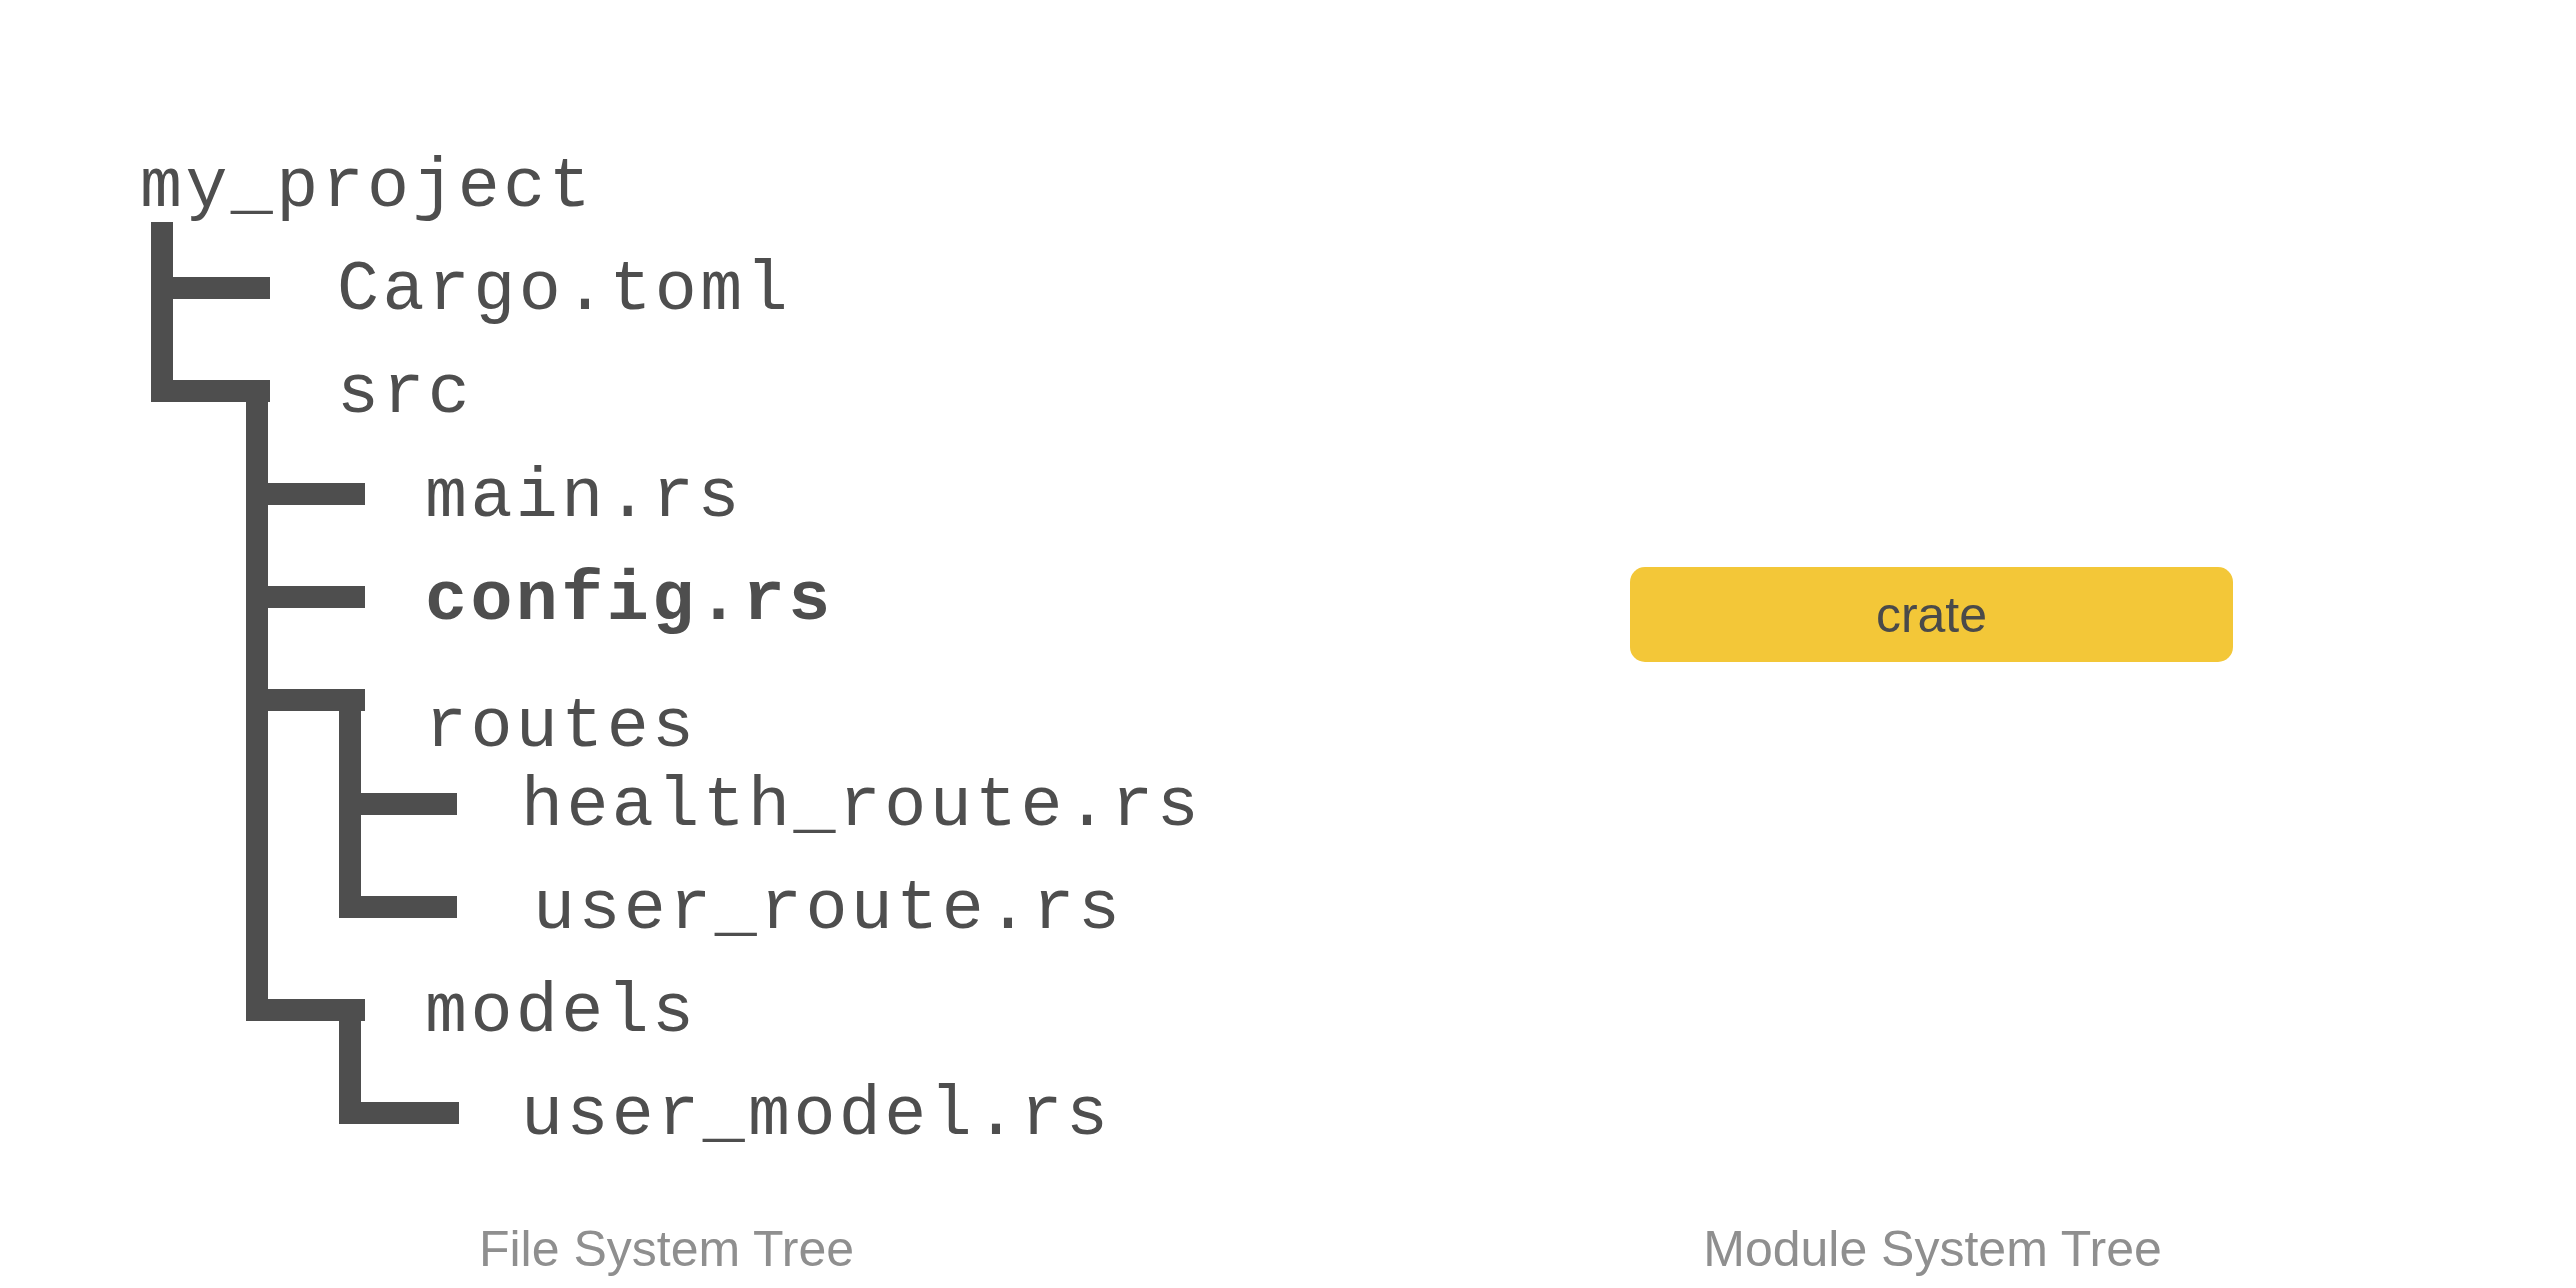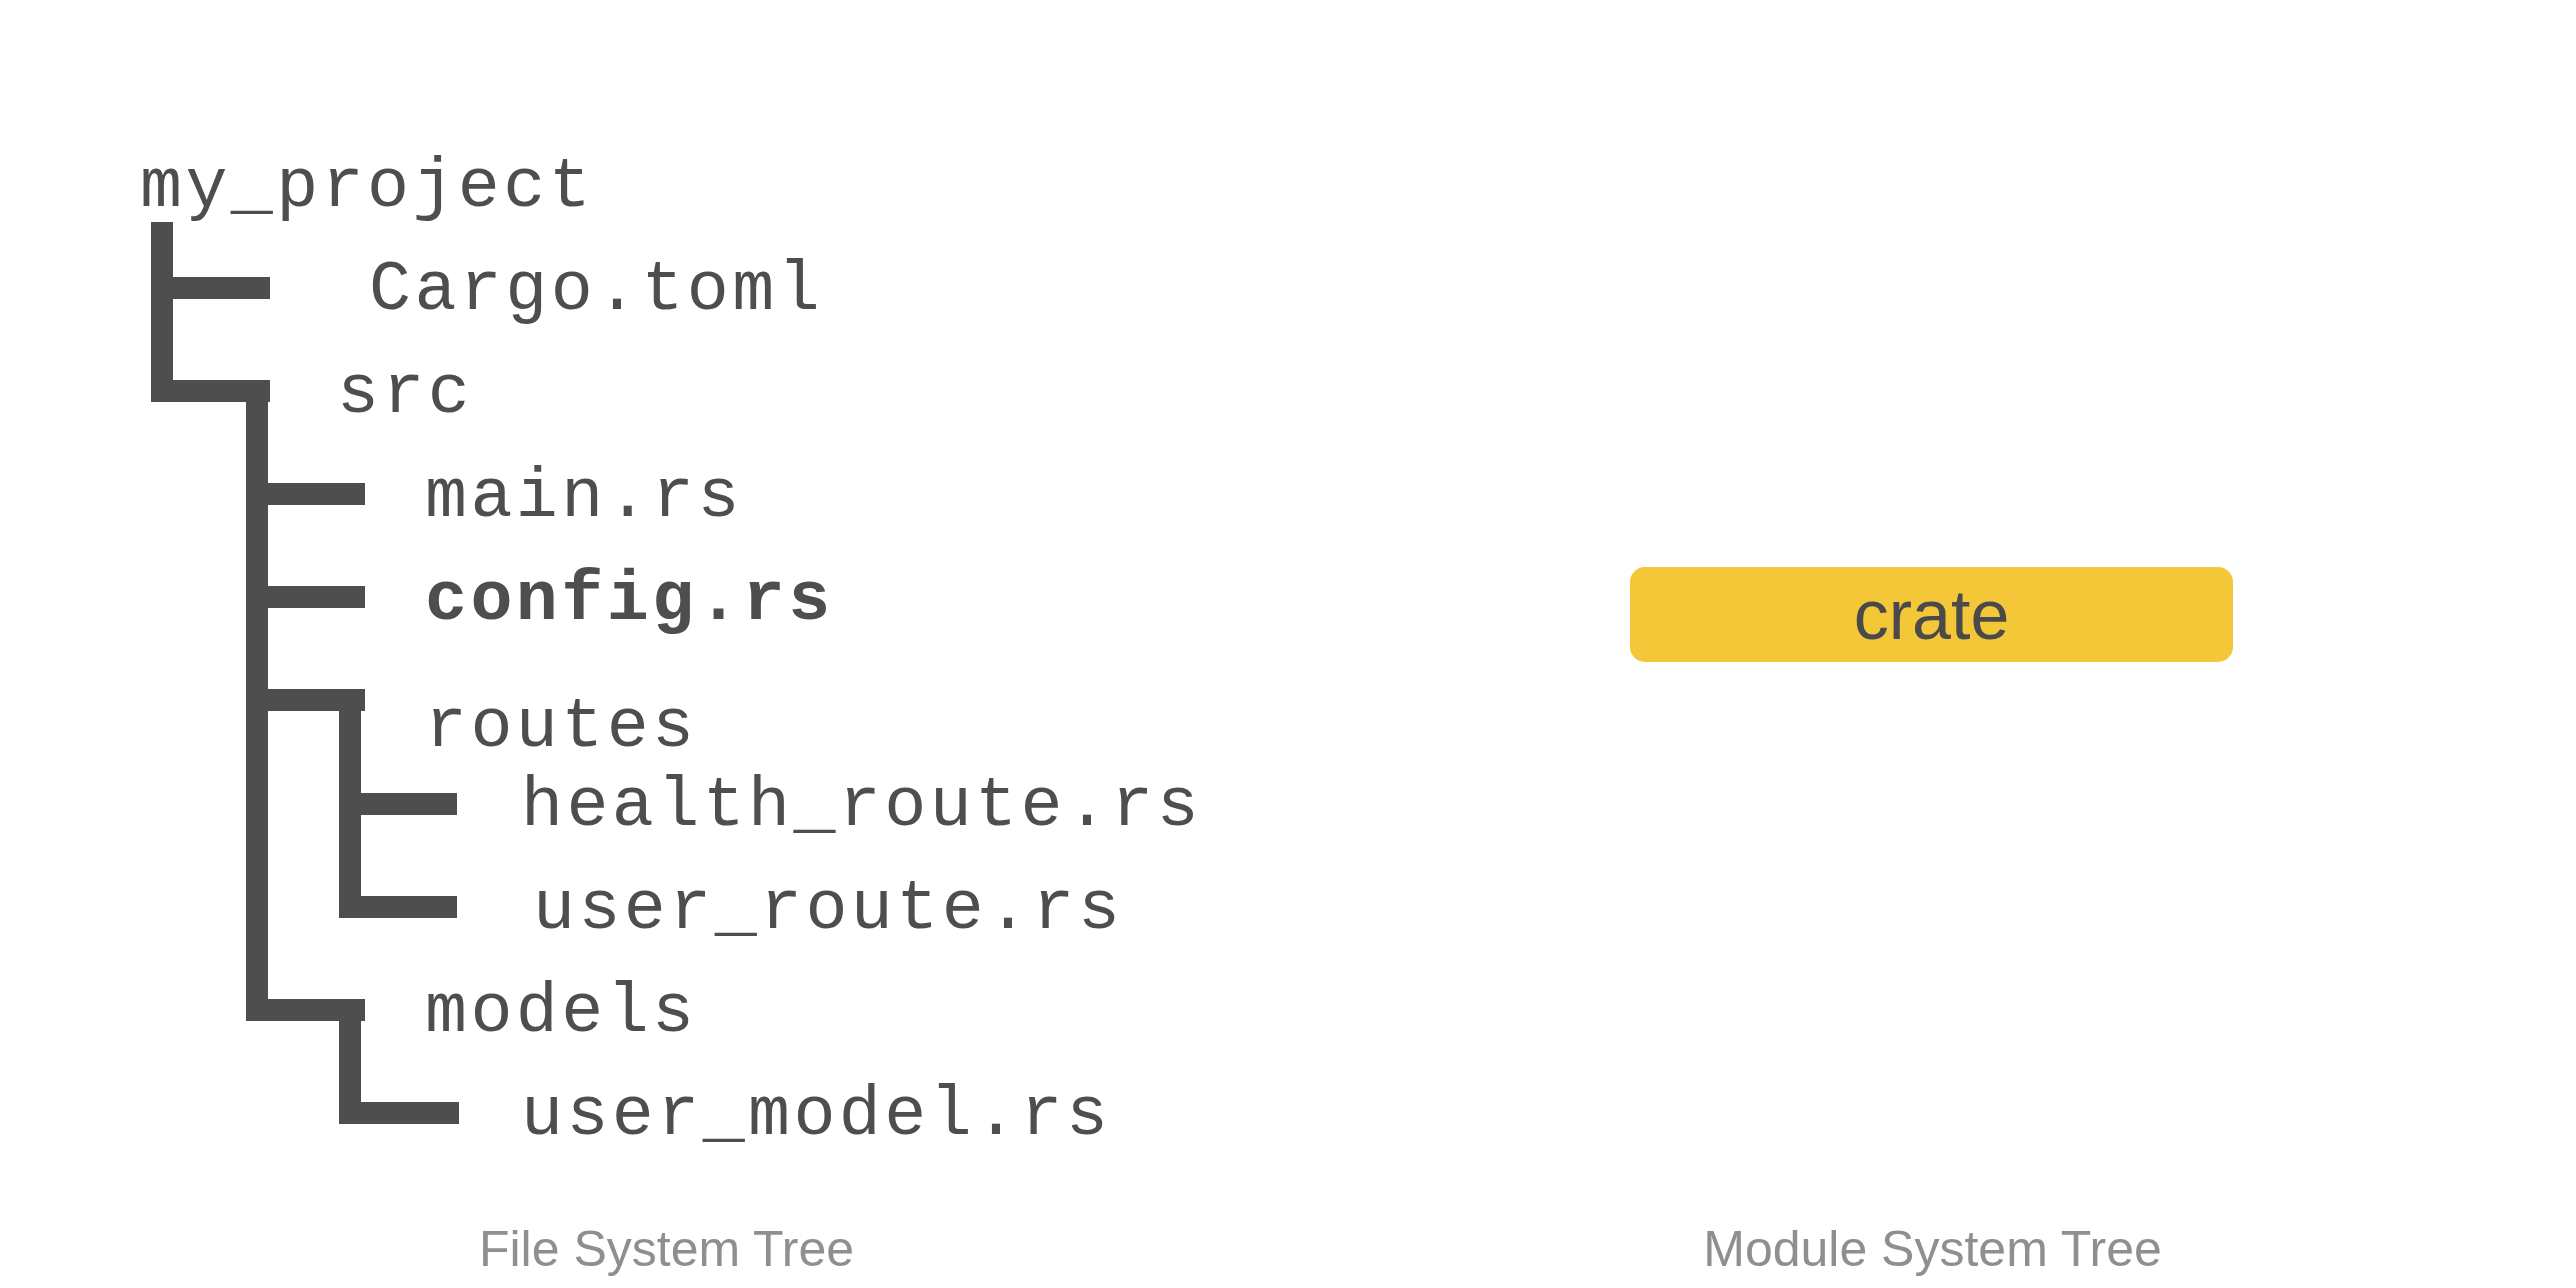--- a/index.html
+++ b/index.html
@@ -46,21 +46,21 @@
     width: 603px;
     height: 95px;
     background: var(--crate-fill);
     border-radius: 15px;
     display: flex;
     align-items: center;
     justify-content: center;
   }
   .crate-label {
     font-family: "Liberation Sans", sans-serif;
-    font-size: 70px;
+    font-size: 50px;
     color: var(--crate-ink);
   }
   .caption {
     position: absolute;
     top: 1187px;
     width: 839px;
     text-align: center;
     font-family: "Liberation Sans", sans-serif;
     font-size: 50px;
     line-height: 59px;
@@ -85,21 +85,21 @@
     <div class="hline" style="left:129px; top:358px;  width:119px;"></div>
     <div class="hline" style="left:224px; top:461px;  width:119px;"></div>
     <div class="hline" style="left:224px; top:564px;  width:119px;"></div>
     <div class="hline" style="left:224px; top:667px;  width:119px;"></div>
     <div class="hline" style="left:317px; top:771px;  width:118px;"></div>
     <div class="hline" style="left:317px; top:874px; width:118px;"></div>
     <div class="hline" style="left:224px; top:977px; width:119px;"></div>
     <div class="hline" style="left:317px; top:1080px; width:120px;"></div>
 
     <div class="node" style="left:107px; top:103px;">my_project</div>
-    <div class="node" style="left:304px; top:206px;margin-left:32px;">Cargo.toml</div>
+    <div class="node" style="left:304px; top:206px;">Cargo.toml</div>
     <div class="node" style="left:304px; top:309px;">src</div>
     <div class="node" style="left:392px; top:413px;">main.rs</div>
     <div class="node" style="left:392px; top:516px;font-weight:bold;">config.rs</div>
     <div class="node" style="left:392px; top:643px;">routes</div>
     <div class="node" style="left:488px; top:722px;">health_route.rs</div>
     <div class="node" style="left:469px; top:825px;margin-left:31px;">user_route.rs</div>
     <div class="node" style="left:392px; top:928px;">models</div>
     <div class="node" style="left:488px; top:1031px;">user_model.rs</div>
   </div>
 

